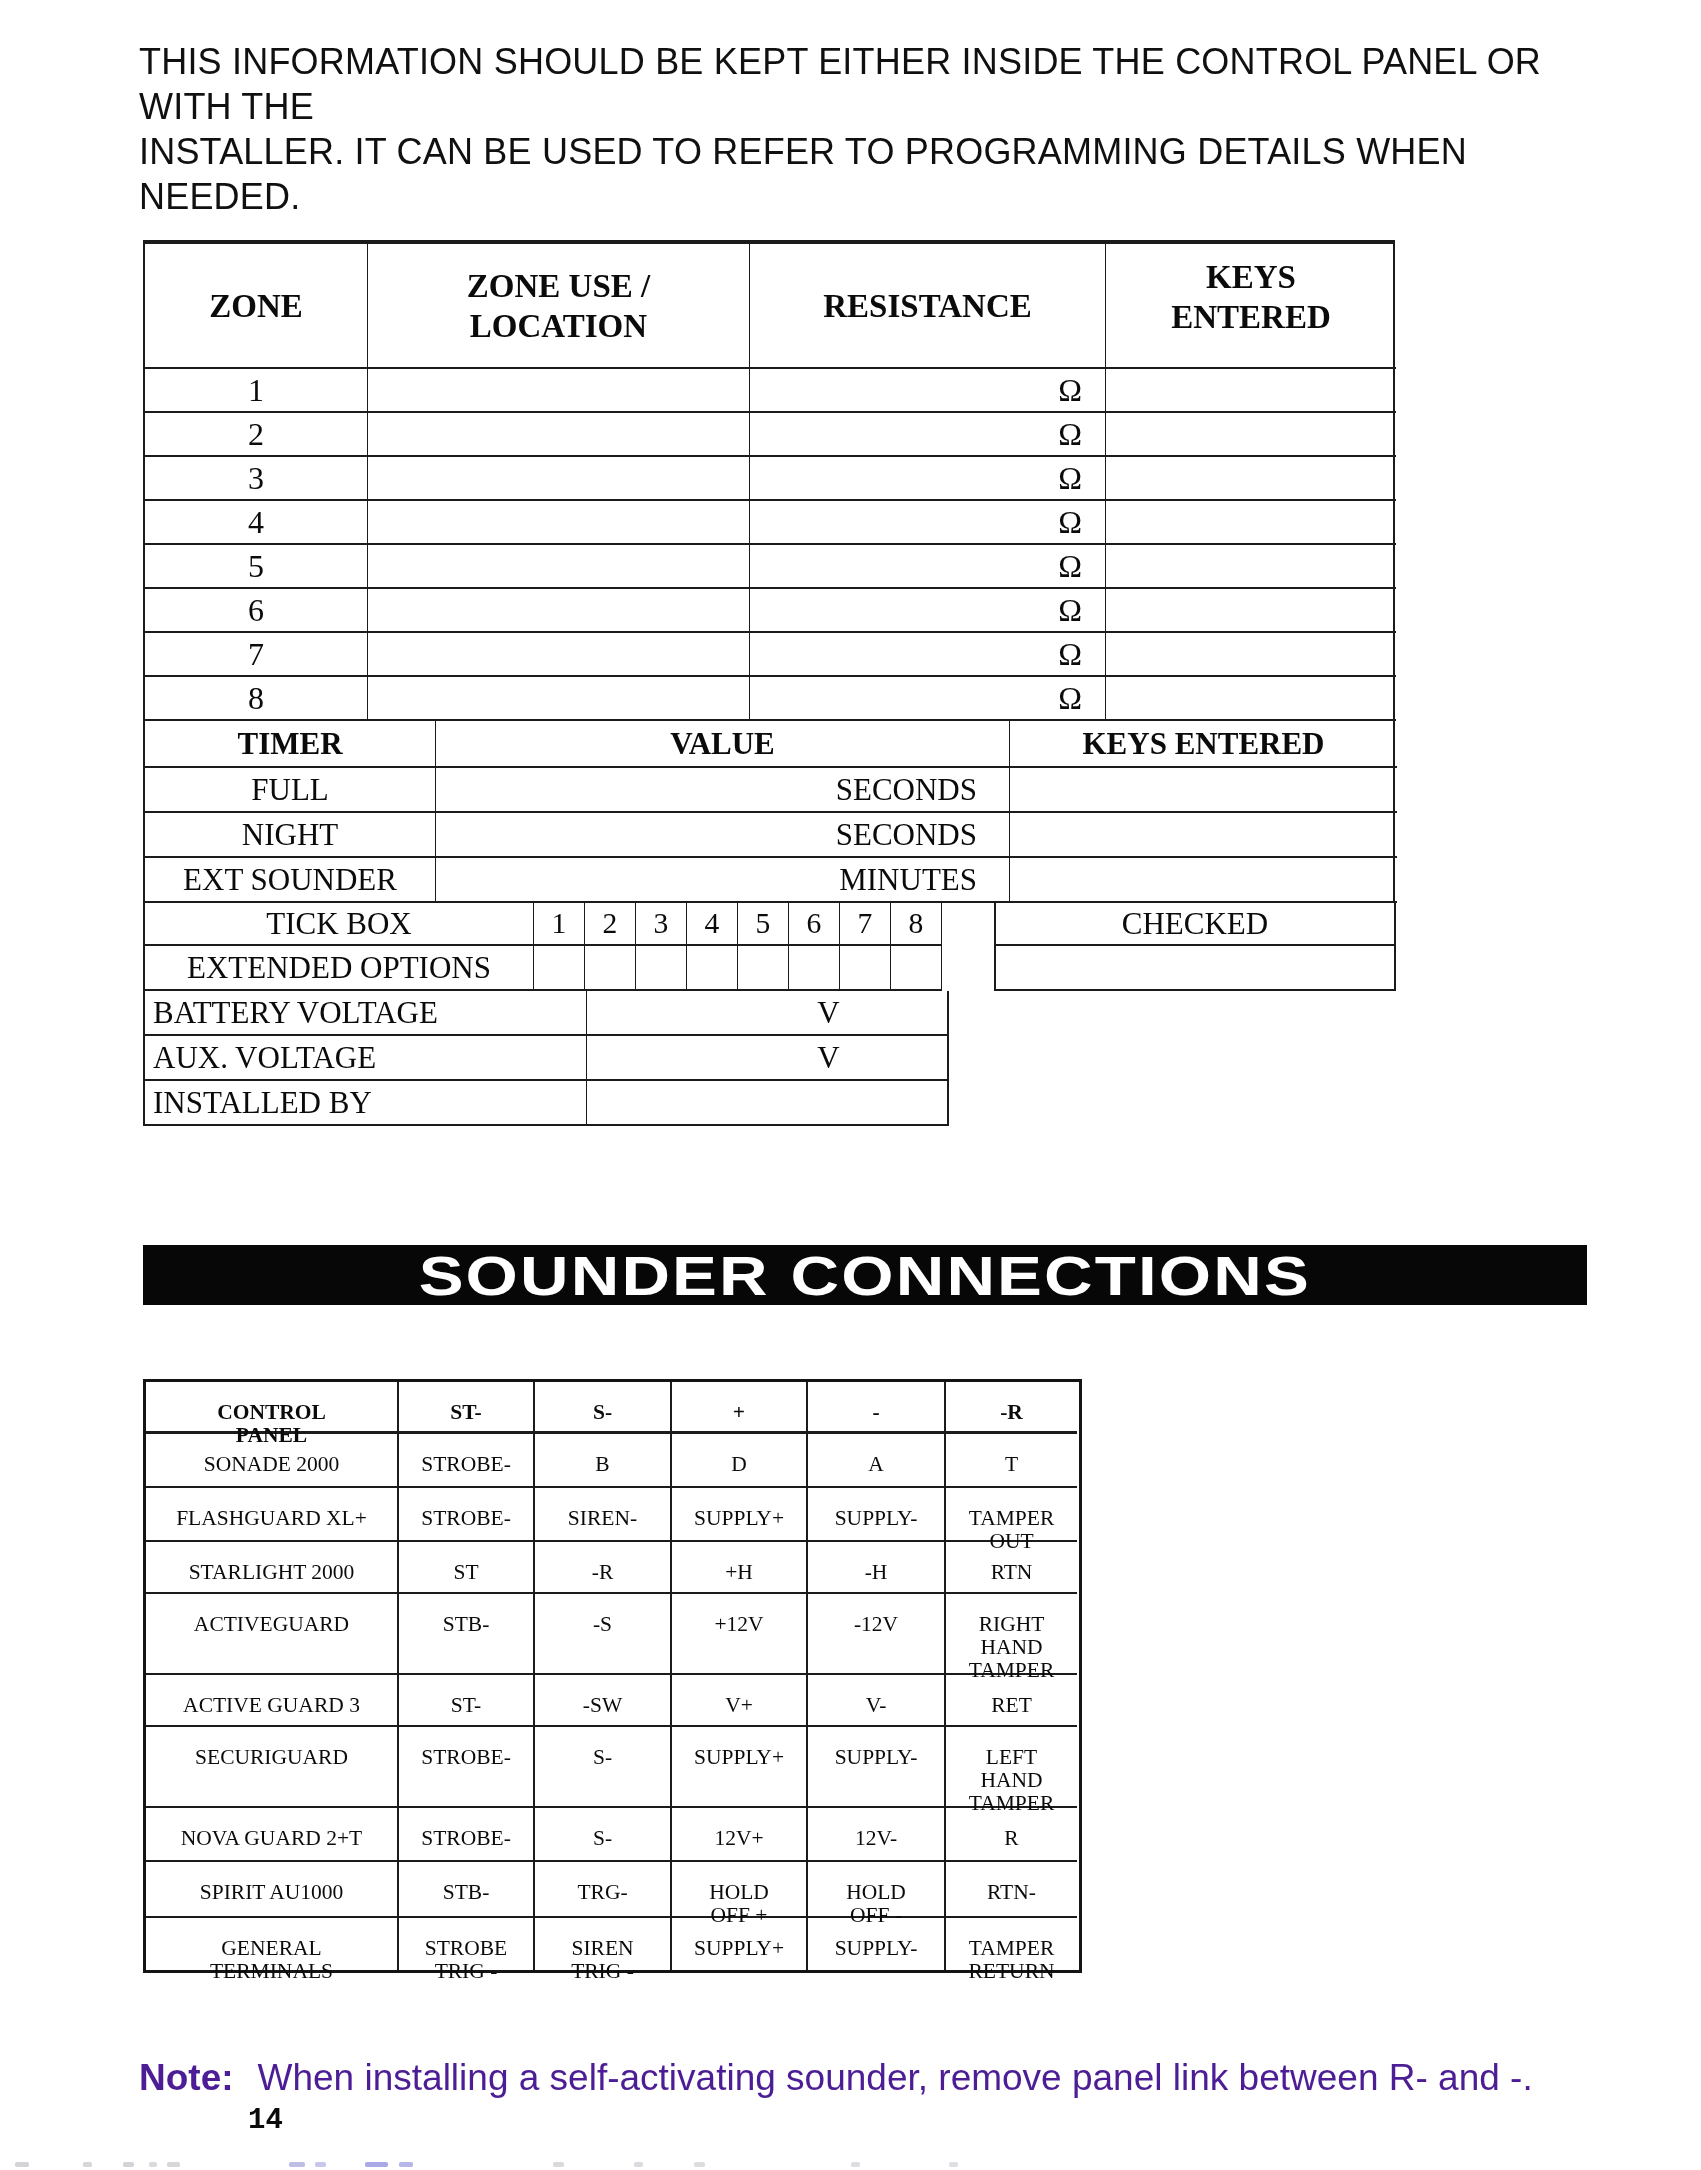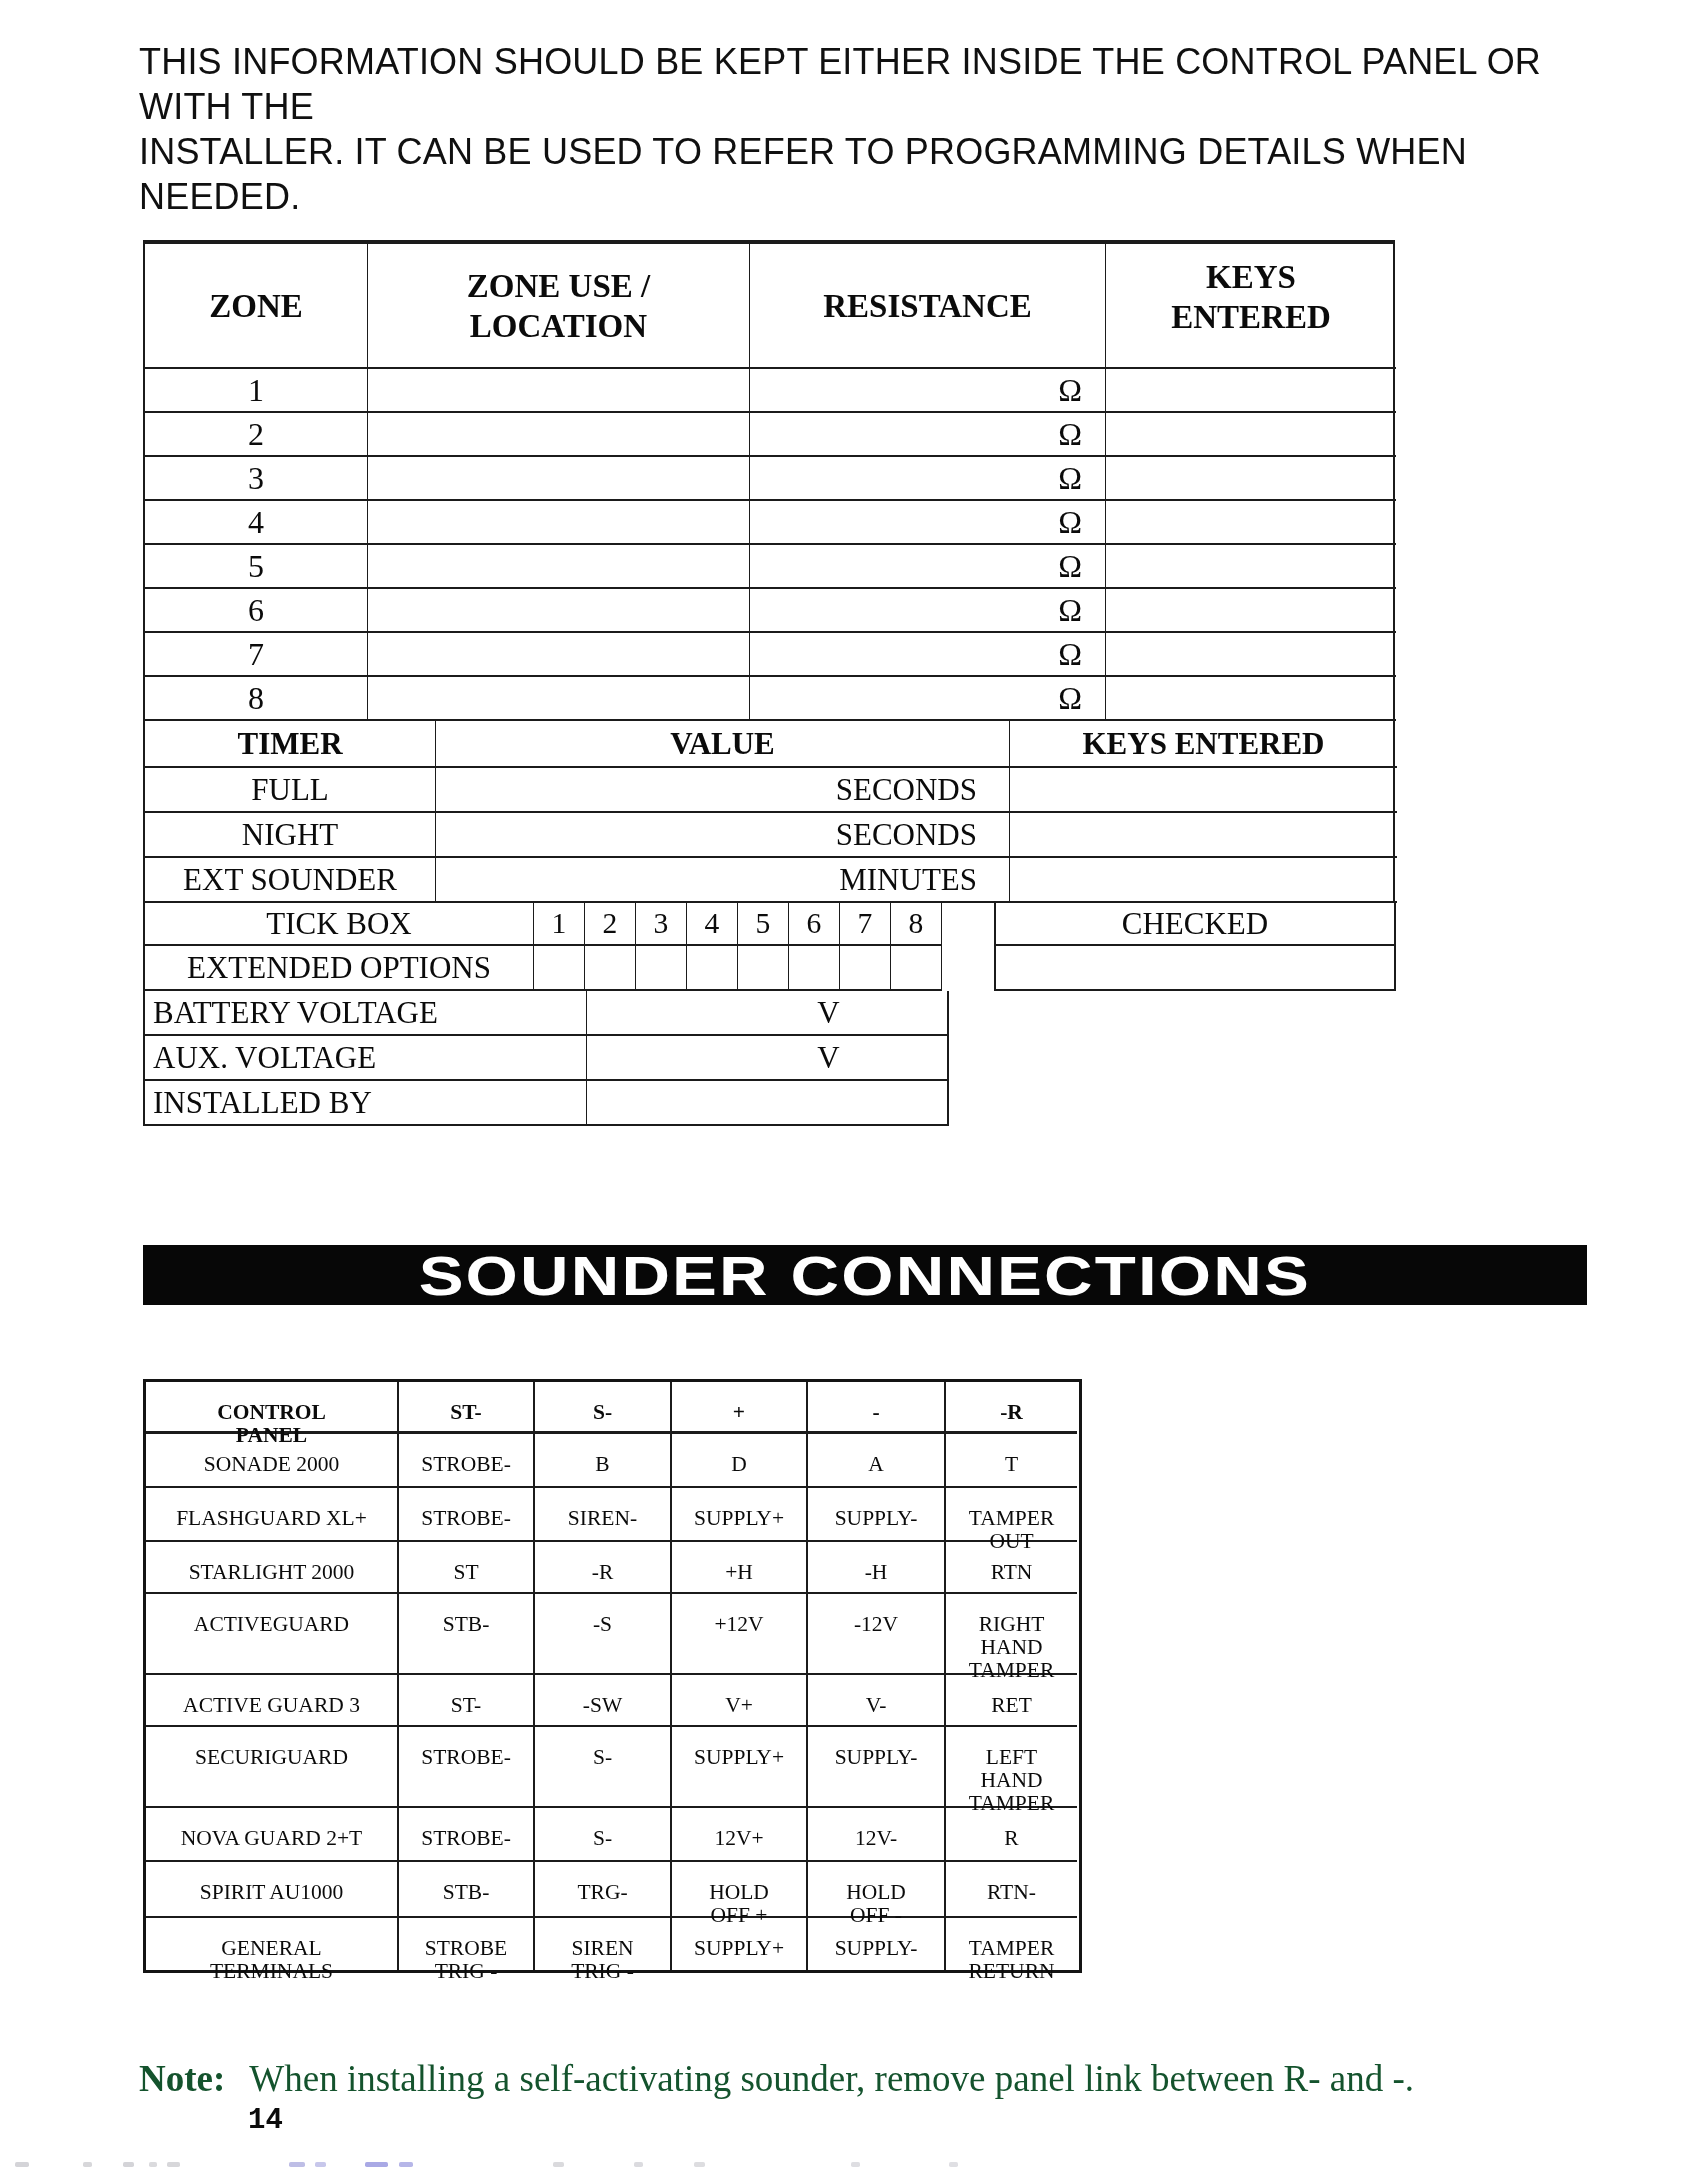--- a/index.html
+++ b/index.html
@@ -67,21 +67,21 @@
   .sc { border-right:2.7px solid #1b1b1b; border-bottom:2.7px solid #1b1b1b;
         display:flex; align-items:flex-start; justify-content:center;
         text-align:center; white-space:pre-line;
         font-size:21.5px; line-height:23px; padding-top:19px; }
   .sc.lastc { border-right:none; }
   .sc.lastr { border-bottom:none; }
   .sc.shd { font-weight:bold; border-bottom-width:3.6px; }
 
   
   .note { position:absolute; left:139px; top:2057px; display:flex;
-          font-family:Liberation Serif, serif; font-size:37px; color:#14532d; }
+          font-family:Liberation Sans, sans-serif; font-size:37px; color:#4c1d95; }
   .note .nlab { font-weight:700; margin-right:24px; }
   .pagenum { position:absolute; left:248px; top:2104px;
              font-family:Liberation Mono, monospace; font-weight:700; font-size:29px; }
 
   .frag { position:absolute; top:2162px; height:5.4px; border-radius:1.8px; opacity:0.75; }
 </style>
 </head>
 <body>
 
 <p class="intro">

